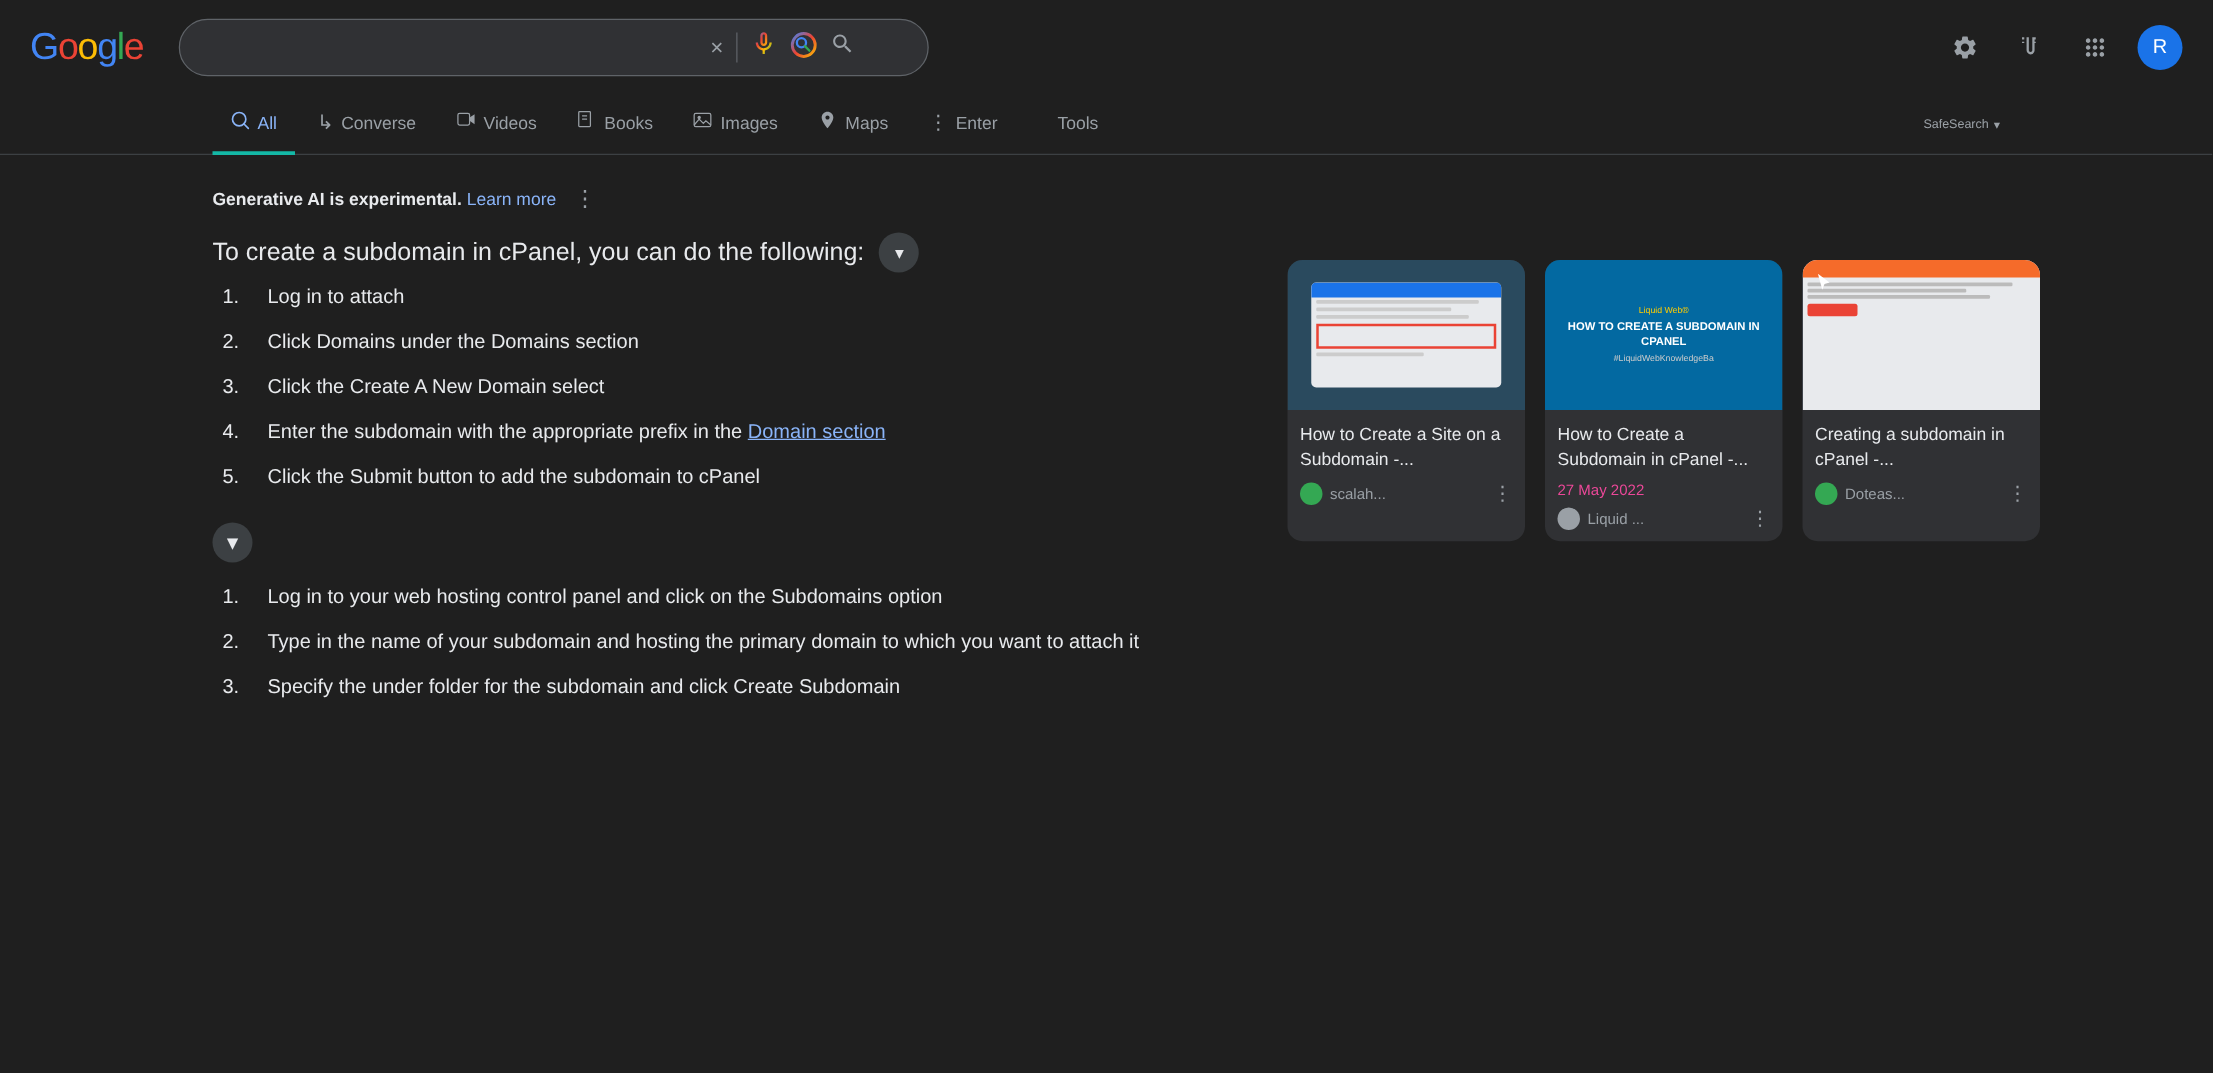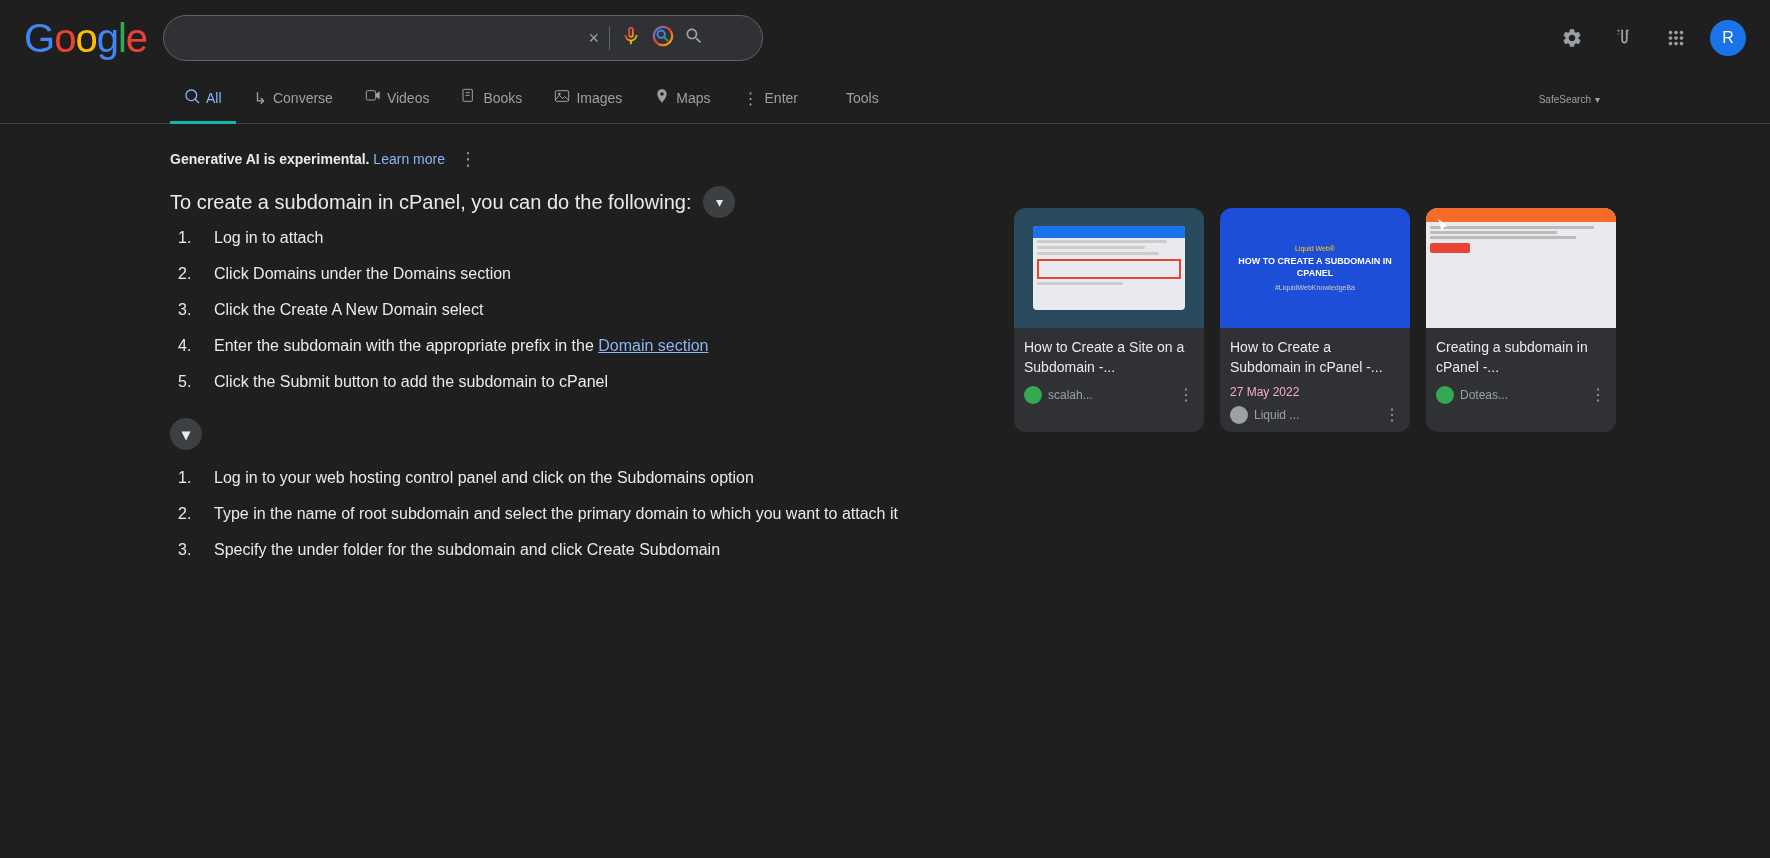--- a/index.html
+++ b/index.html
@@ -15,25 +15,25 @@
     
     .header {
       display: flex;
       align-items: center;
       padding: 10px 24px;
       gap: 16px;
       background: #1f1f1f;
       height: 76px;
     }
     .google-logo {
-      font-size: 40px;
+      font-size: 30px;
       font-weight: 400;
       letter-spacing: -1px;
       flex-shrink: 0;
-      margin-right: 0;
+      margin-right: 12px;
     }
     .logo-G { color: #4285f4; }
     .logo-o1 { color: #ea4335; }
     .logo-o2 { color: #fbbc05; }
     .logo-g { color: #4285f4; }
     .logo-l { color: #34a853; }
     .logo-e { color: #ea4335; }
 
     .search-bar-wrapper {
       flex: 0 0 600px;
@@ -154,21 +154,21 @@
       gap: 4px;
       cursor: pointer;
       font-size: 10px;
       color: #9aa0a6;
     }
 
     
     .main-content {
       display: flex;
       padding: 24px 170px;
-      gap: 24px;
+      gap: 40px;
     }
 
     
     .left-col {
       flex: 0 0 820px;
       max-width: 820px;
     }
 
     
     .ai-header {
@@ -298,39 +298,39 @@
       align-items: center;
       justify-content: center;
       overflow: hidden;
       position: relative;
     }
 
     .card-thumb-1 {
       background: #2a4a5e;
     }
     .card-thumb-2 {
-      background: #1d4ed8;
+      background: #0369a1;
     }
     .card-thumb-3 {
       background: #2c3e5a;
     }
 
     .card-info {
       padding: 10px 10px 8px;
     }
     .card-title {
       font-size: 14px;
       font-weight: 500;
       color: #e8eaed;
       line-height: 1.4;
       margin-bottom: 8px;
     }
     .card-date {
       font-size: 12px;
-      color: #f9a8d4;
+      color: #ec4899;
       margin-bottom: 6px;
     }
     .card-footer {
       display: flex;
       align-items: center;
       justify-content: space-between;
     }
     .card-source {
       display: flex;
       align-items: center;
@@ -636,21 +636,21 @@
       </div>
     </div>
 
     <ol class="ai-list">
       <li>
         <span class="list-num">1.</span>
         <span class="list-text">Log in to your web hosting control panel and click on the Subdomains option</span>
       </li>
       <li>
         <span class="list-num">2.</span>
-        <span class="list-text">Type in the name of root subdomain and select the primary domain to which you want to attach it</span>
+        <span class="list-text">Type in the name of your subdomain and hosting the primary domain to which you want to attach it</span>
       </li>
       <li>
         <span class="list-num">3.</span>
         <span class="list-text">Specify the under folder for the subdomain and click Create Subdomain</span>
       </li>
     </ol>
   </div>
 
   <div class="right-col">
     <div class="cards-row">

